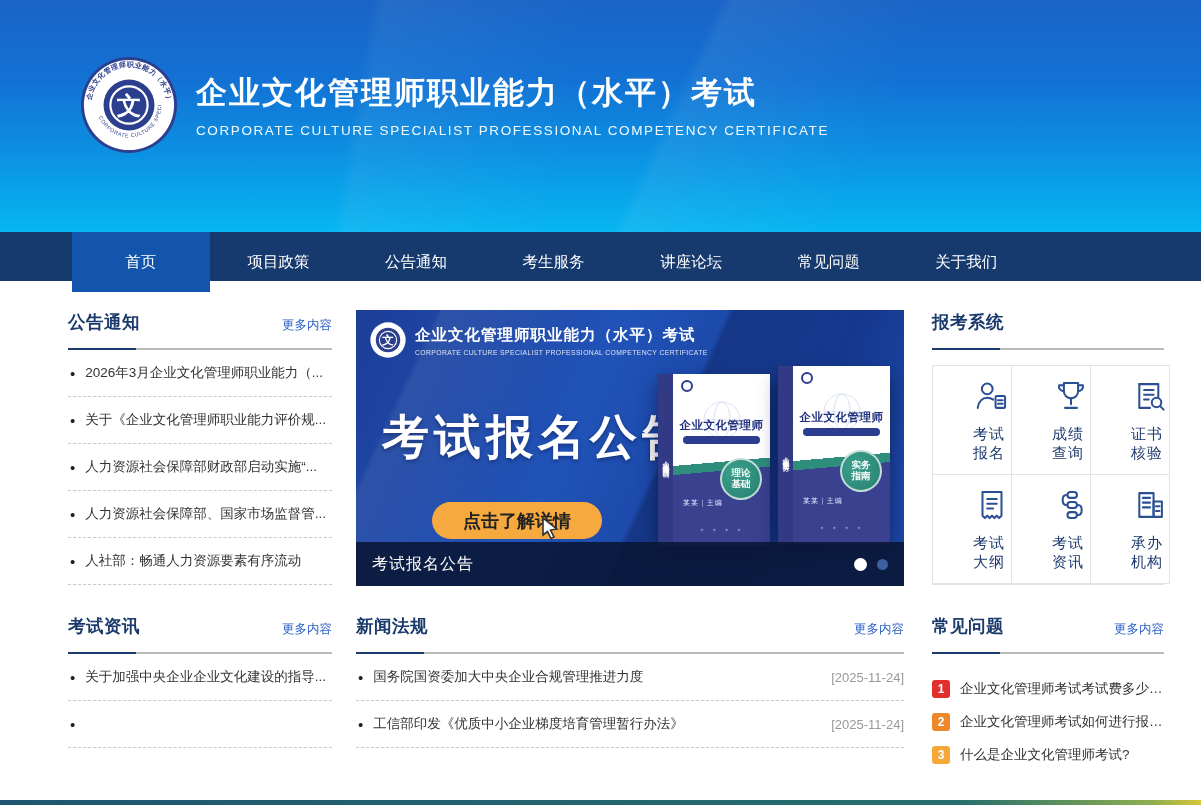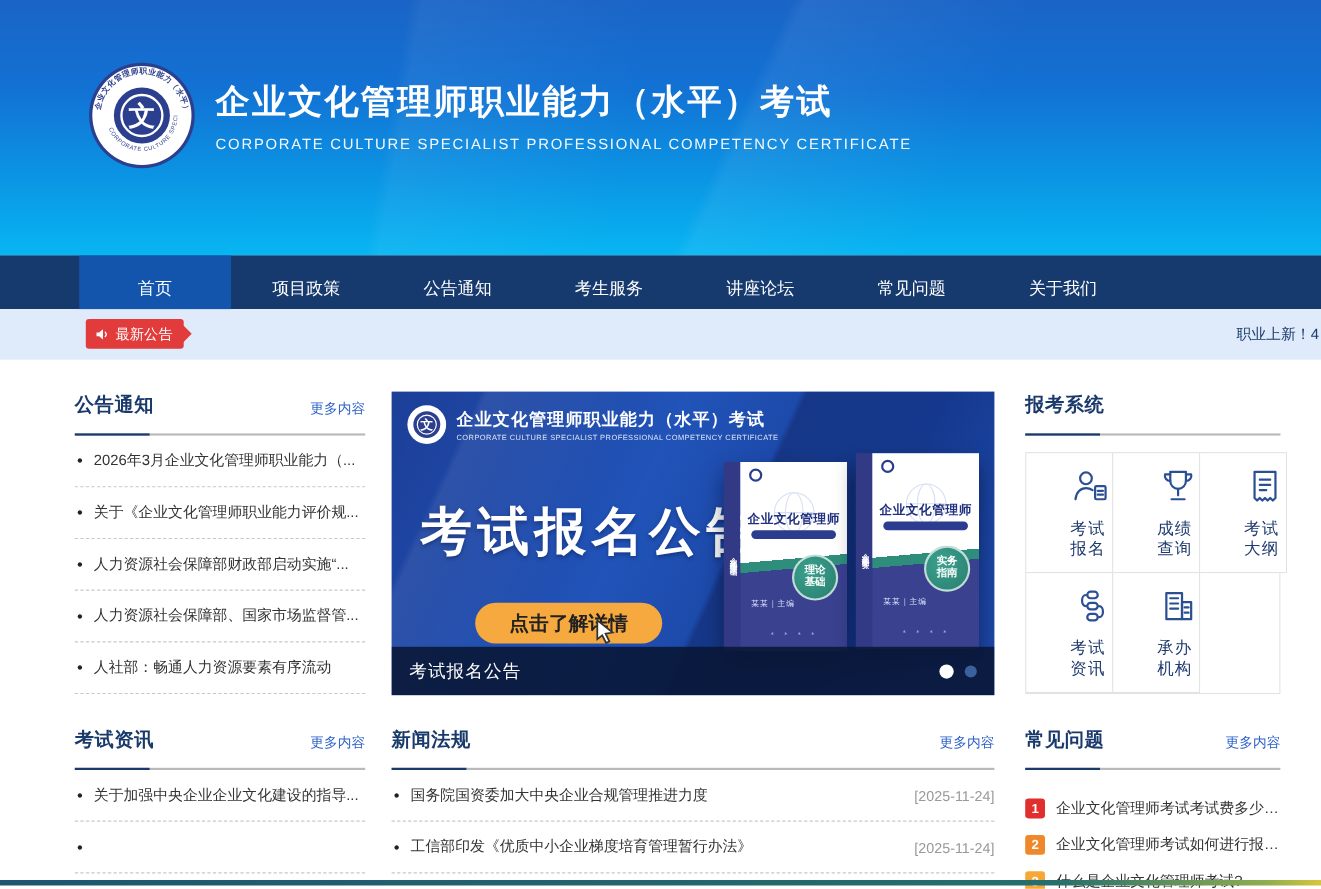--- a/index.html
+++ b/index.html
@@ -160,30 +160,20 @@
   <nav class="main-nav">
     <div class="nav-item active">首页</div>
     <div class="nav-item">项目政策</div>
     <div class="nav-item">公告通知</div>
     <div class="nav-item">考生服务</div>
     <div class="nav-item">讲座论坛</div>
     <div class="nav-item">常见问题</div>
     <div class="nav-item">关于我们</div>
   </nav>
 
-  <div class="announce-bar">
-    <div class="announce-badge">
-      <svg width="14" height="14" viewBox="0 0 24 24">
-        <path d="M3 9v6h4l6 5V4L7 9H3z" fill="#fff"></path>
-        <path d="M16.5 8.5a5 5 0 0 1 0 7" stroke="#fff" stroke-width="2" fill="none" stroke-linecap="round"></path>
-      </svg>
-      <span>最新公告</span>
-    </div>
-    <div class="announce-marquee">职业上新！4</div>
-  </div>
 
   <div class="main-area">
 
     <section class="col col-left row1">
       <div class="sec-head">
         <span class="sec-title">公告通知</span>
         <span class="sec-more">更多内容</span>
       </div>
       <ul class="n-list">
         <li class="n-item">
@@ -299,20 +289,34 @@
                 <path d="M44 14h8a8 8 0 0 1-8 10"></path>
                 <line x1="32" y1="36" x2="32" y2="46"></line>
                 <line x1="22" y1="52" x2="42" y2="52"></line>
               </svg>
           </span>
           <span class="apply-label">成绩查询</span>
         </div>
         <div class="apply-cell">
           <span class="apply-ic">
             <svg viewBox="0 0 64 64">
+                <path d="M14 12h32v22"></path>
+                <path d="M14 12v40h18"></path>
+                <line x1="22" y1="22" x2="38" y2="22"></line>
+                <line x1="22" y1="30" x2="38" y2="30"></line>
+                <line x1="22" y1="38" x2="30" y2="38"></line>
+                <circle cx="43" cy="43" r="8"></circle>
+                <line x1="49" y1="49" x2="55" y2="55"></line>
+              </svg>
+          </span>
+          <span class="apply-label">证书核验</span>
+        </div>
+        <div class="apply-cell">
+          <span class="apply-ic">
+            <svg viewBox="0 0 64 64">
                 <path d="M16 10h32v40l-4 4-4-4-4 4-4-4-4 4-4-4-4 4-4-4z"></path>
                 <line x1="24" y1="22" x2="40" y2="22"></line>
                 <line x1="24" y1="30" x2="40" y2="30"></line>
                 <line x1="24" y1="38" x2="34" y2="38"></line>
               </svg>
           </span>
           <span class="apply-label">考试大纲</span>
         </div>
         <div class="apply-cell">
           <span class="apply-ic">

